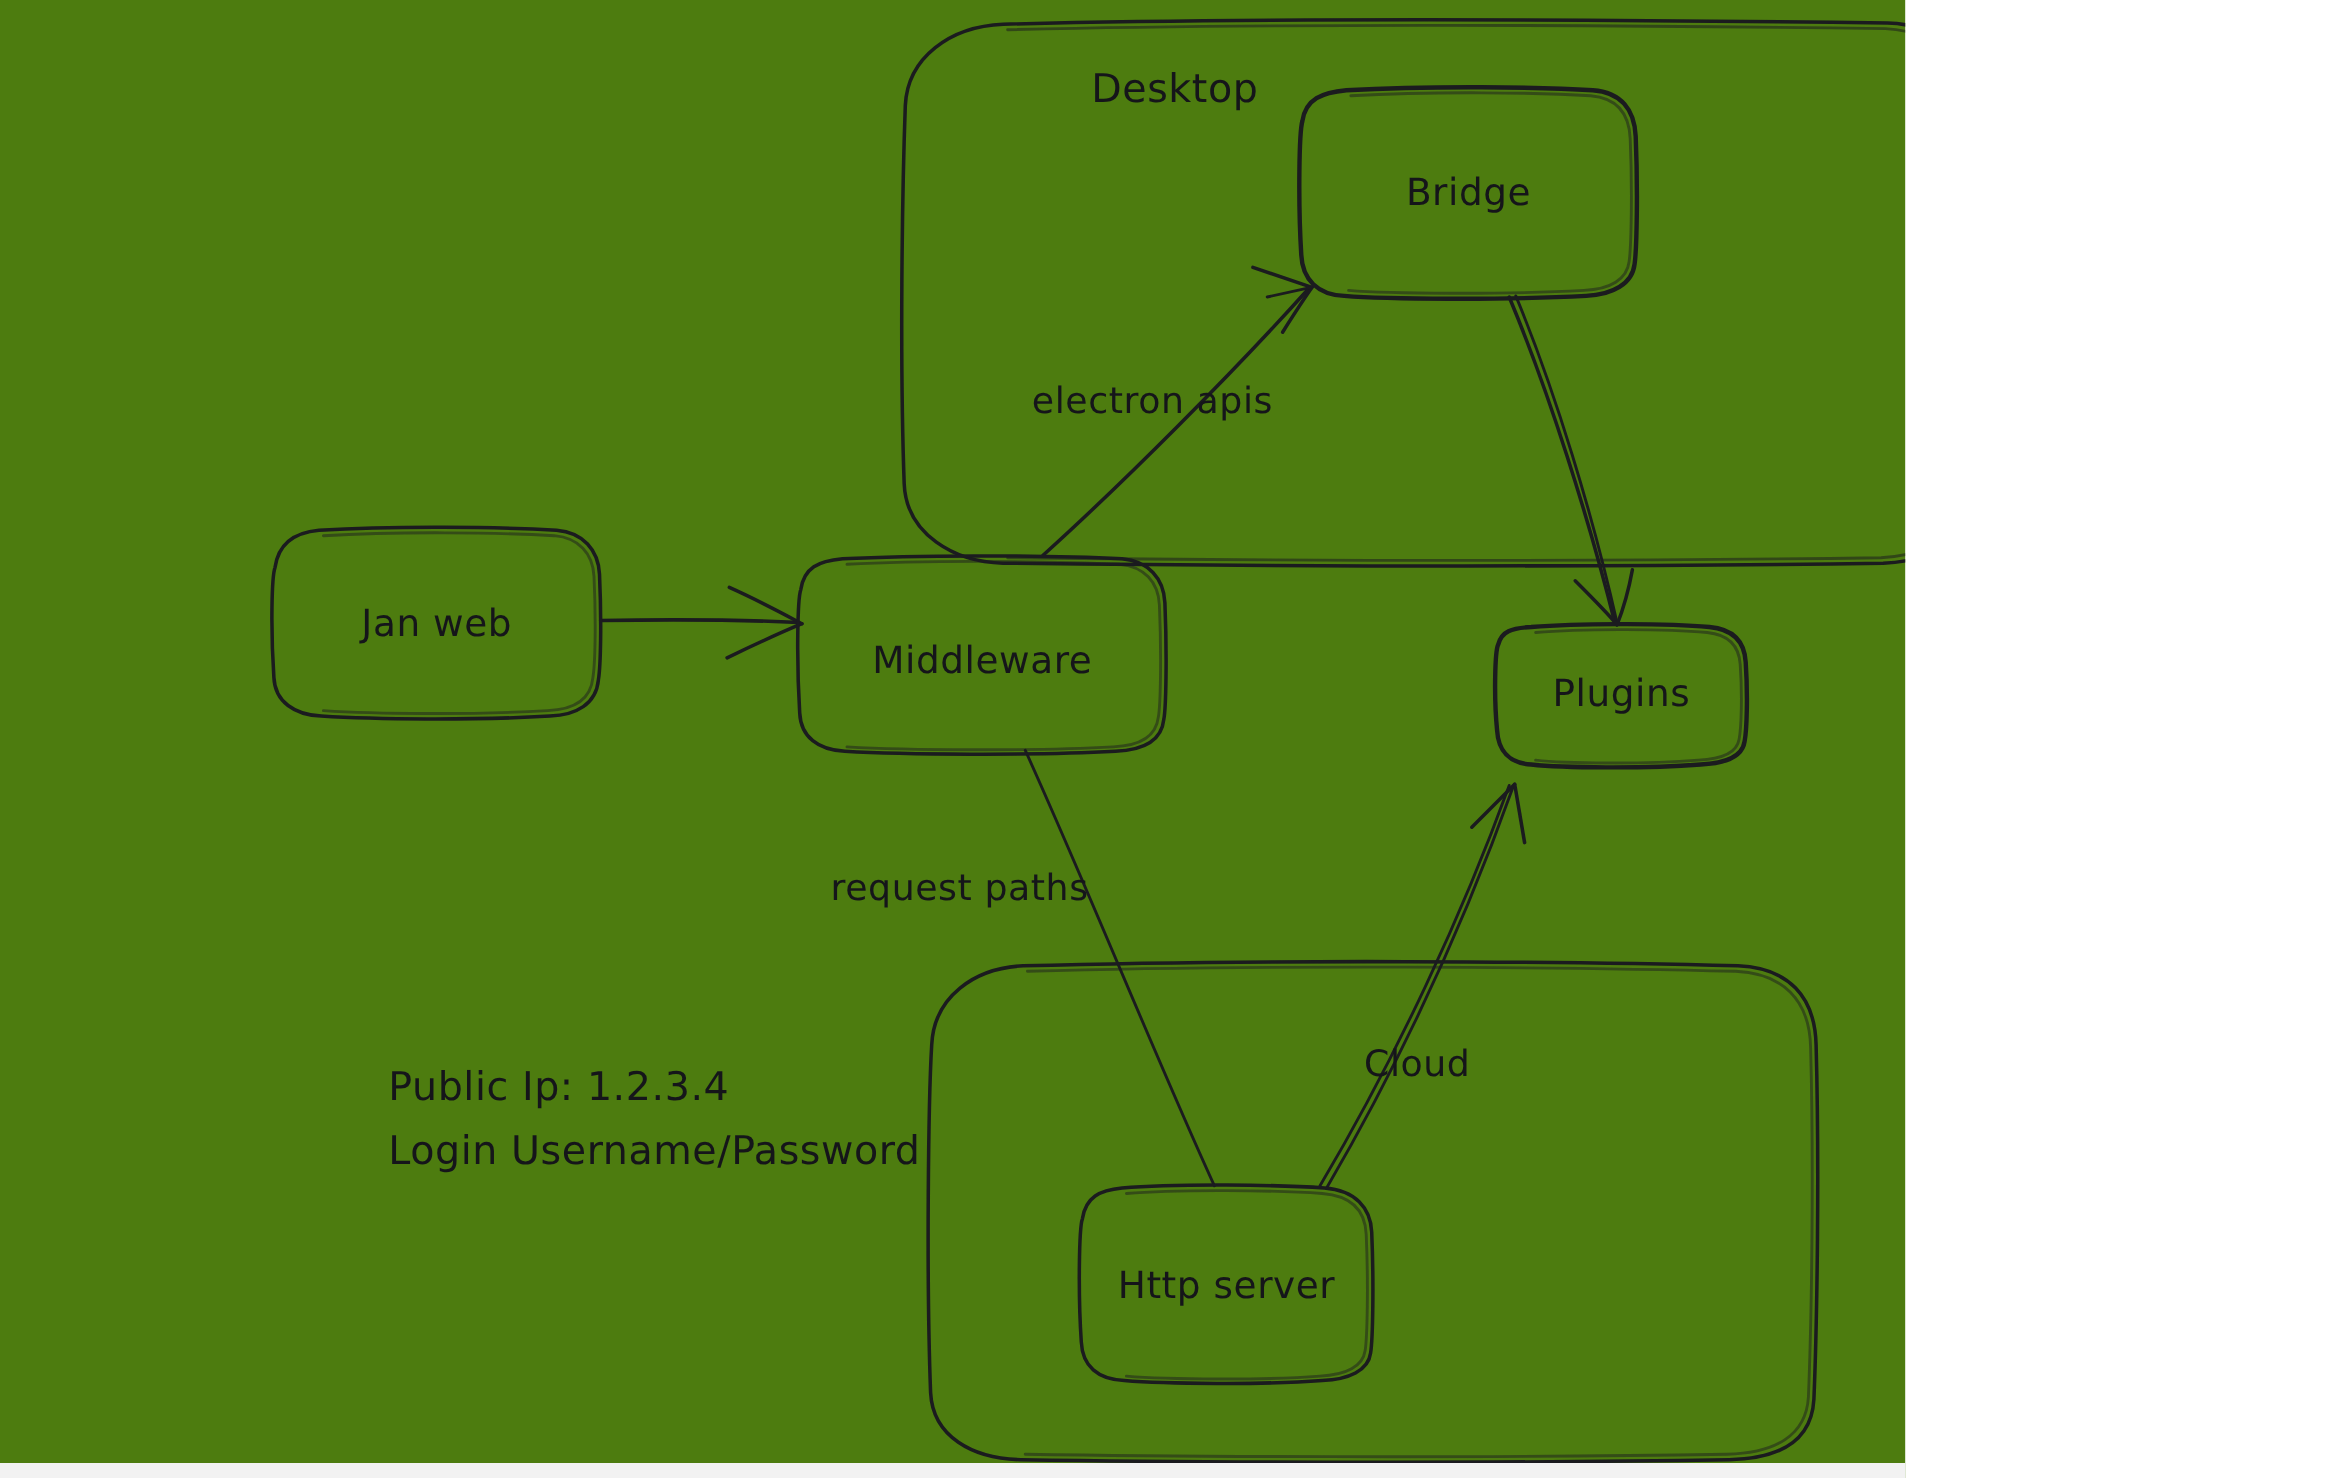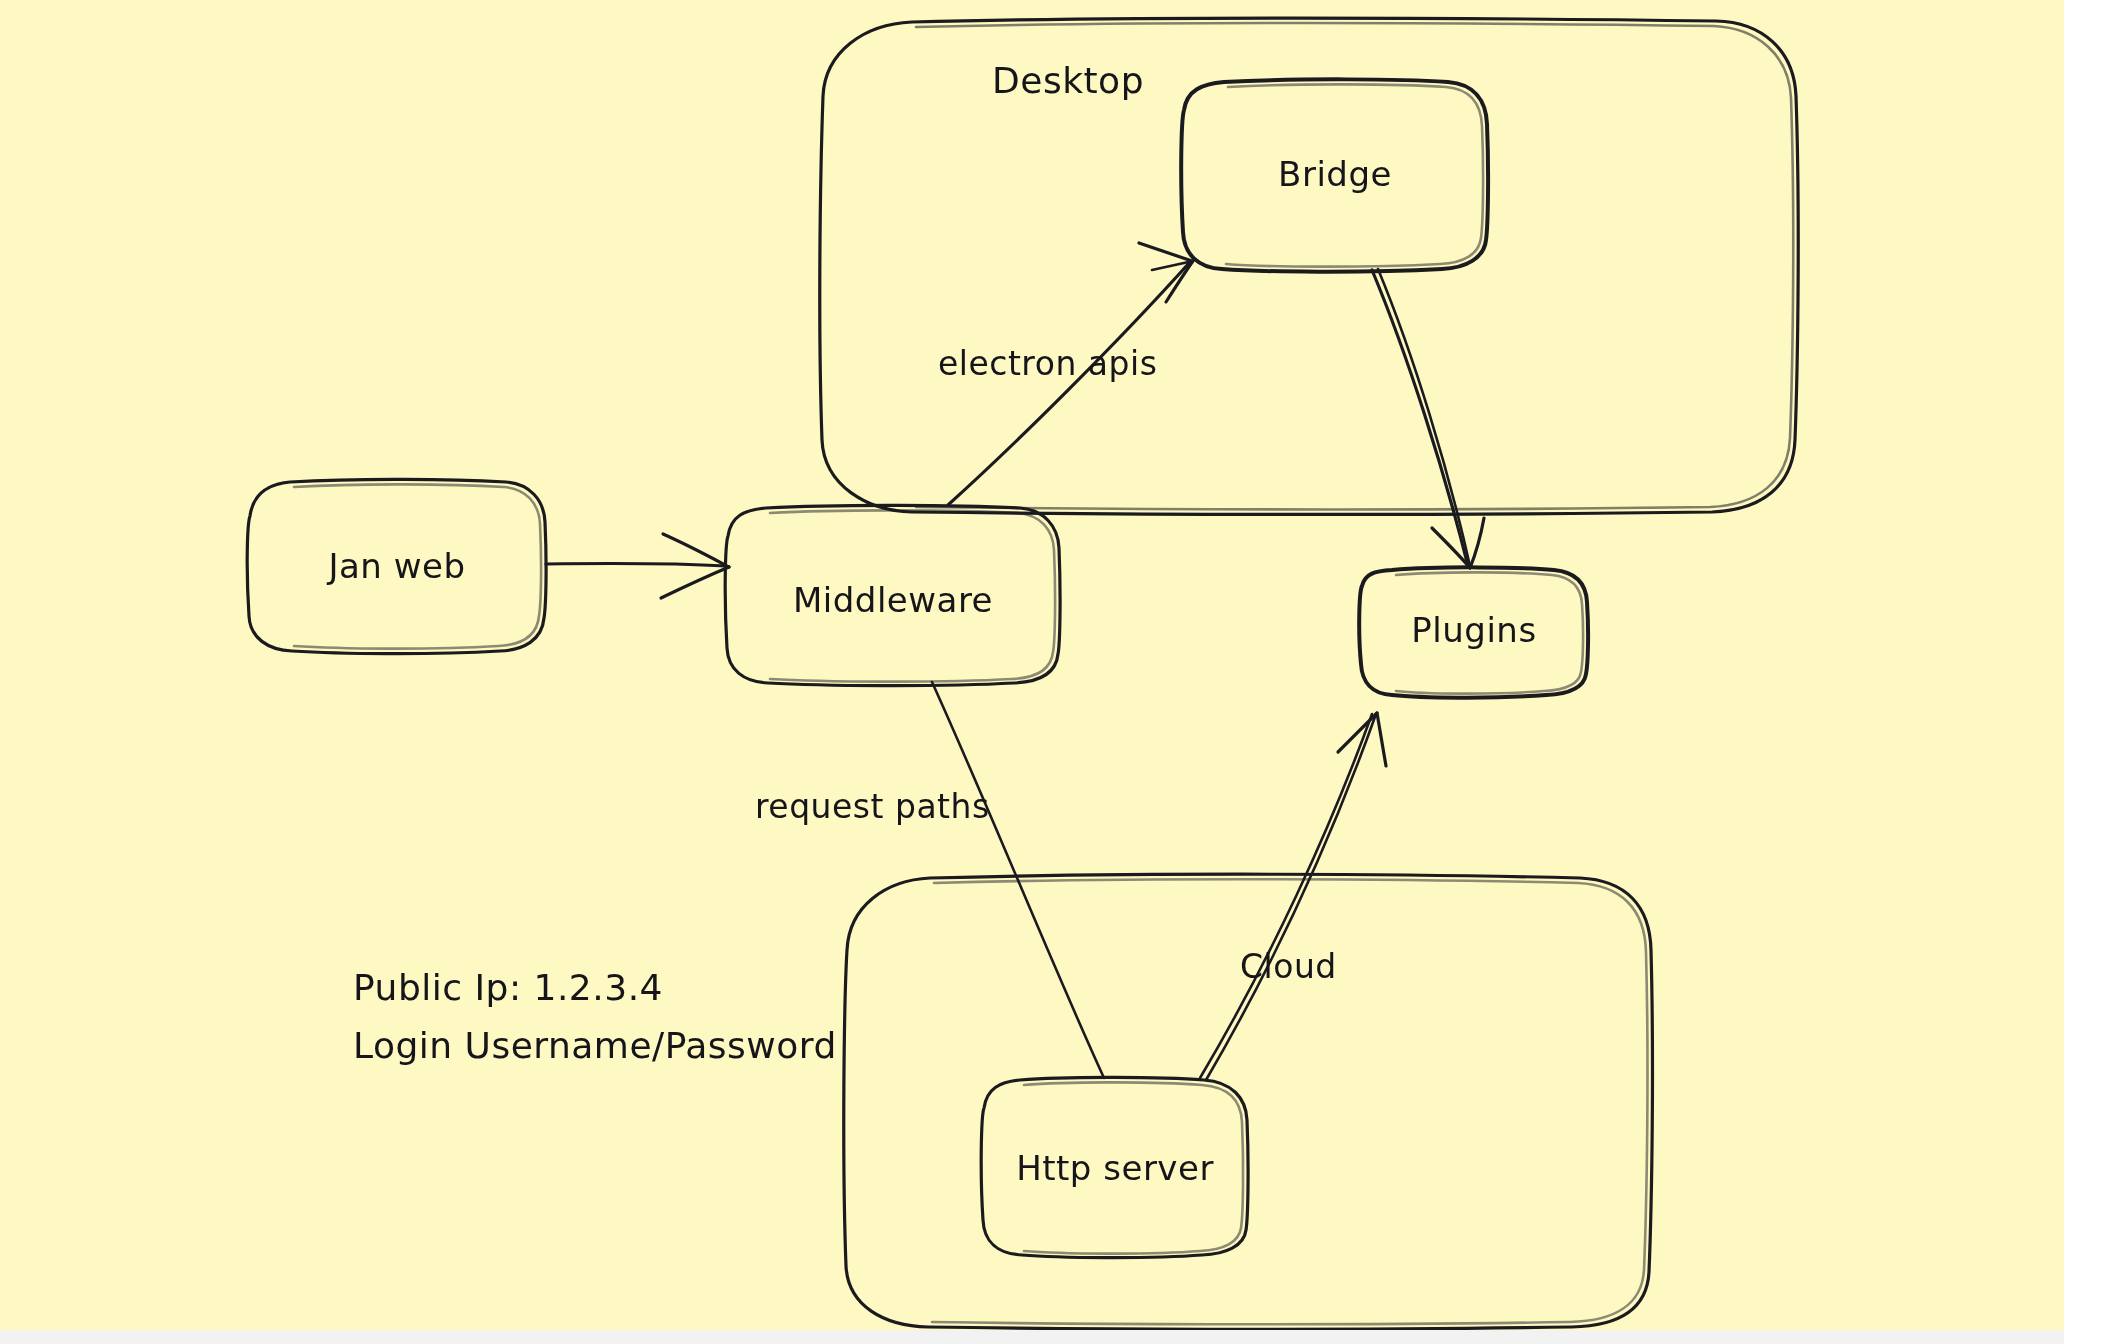--- a/index.html
+++ b/index.html
@@ -3,23 +3,23 @@
 <meta charset="utf-8">
 <title>Architecture Diagram</title>
 <style>
   html, body {
     margin: 0;
     padding: 0;
     background: #ffffff;
   }
   #canvas-root {
     position: relative;
-    width: 2064px;
+    width: 1732px;
     height: 1344px;
-    background: #fef9c3;
+    background: #4d7c0f;
     overflow: hidden;
     font-family: "DejaVu Sans", sans-serif;
   }
   svg#diagram {
     position: absolute;
     left: 0;
     top: 0;
     width: 2124px;
     height: 1344px;
     display: block;

